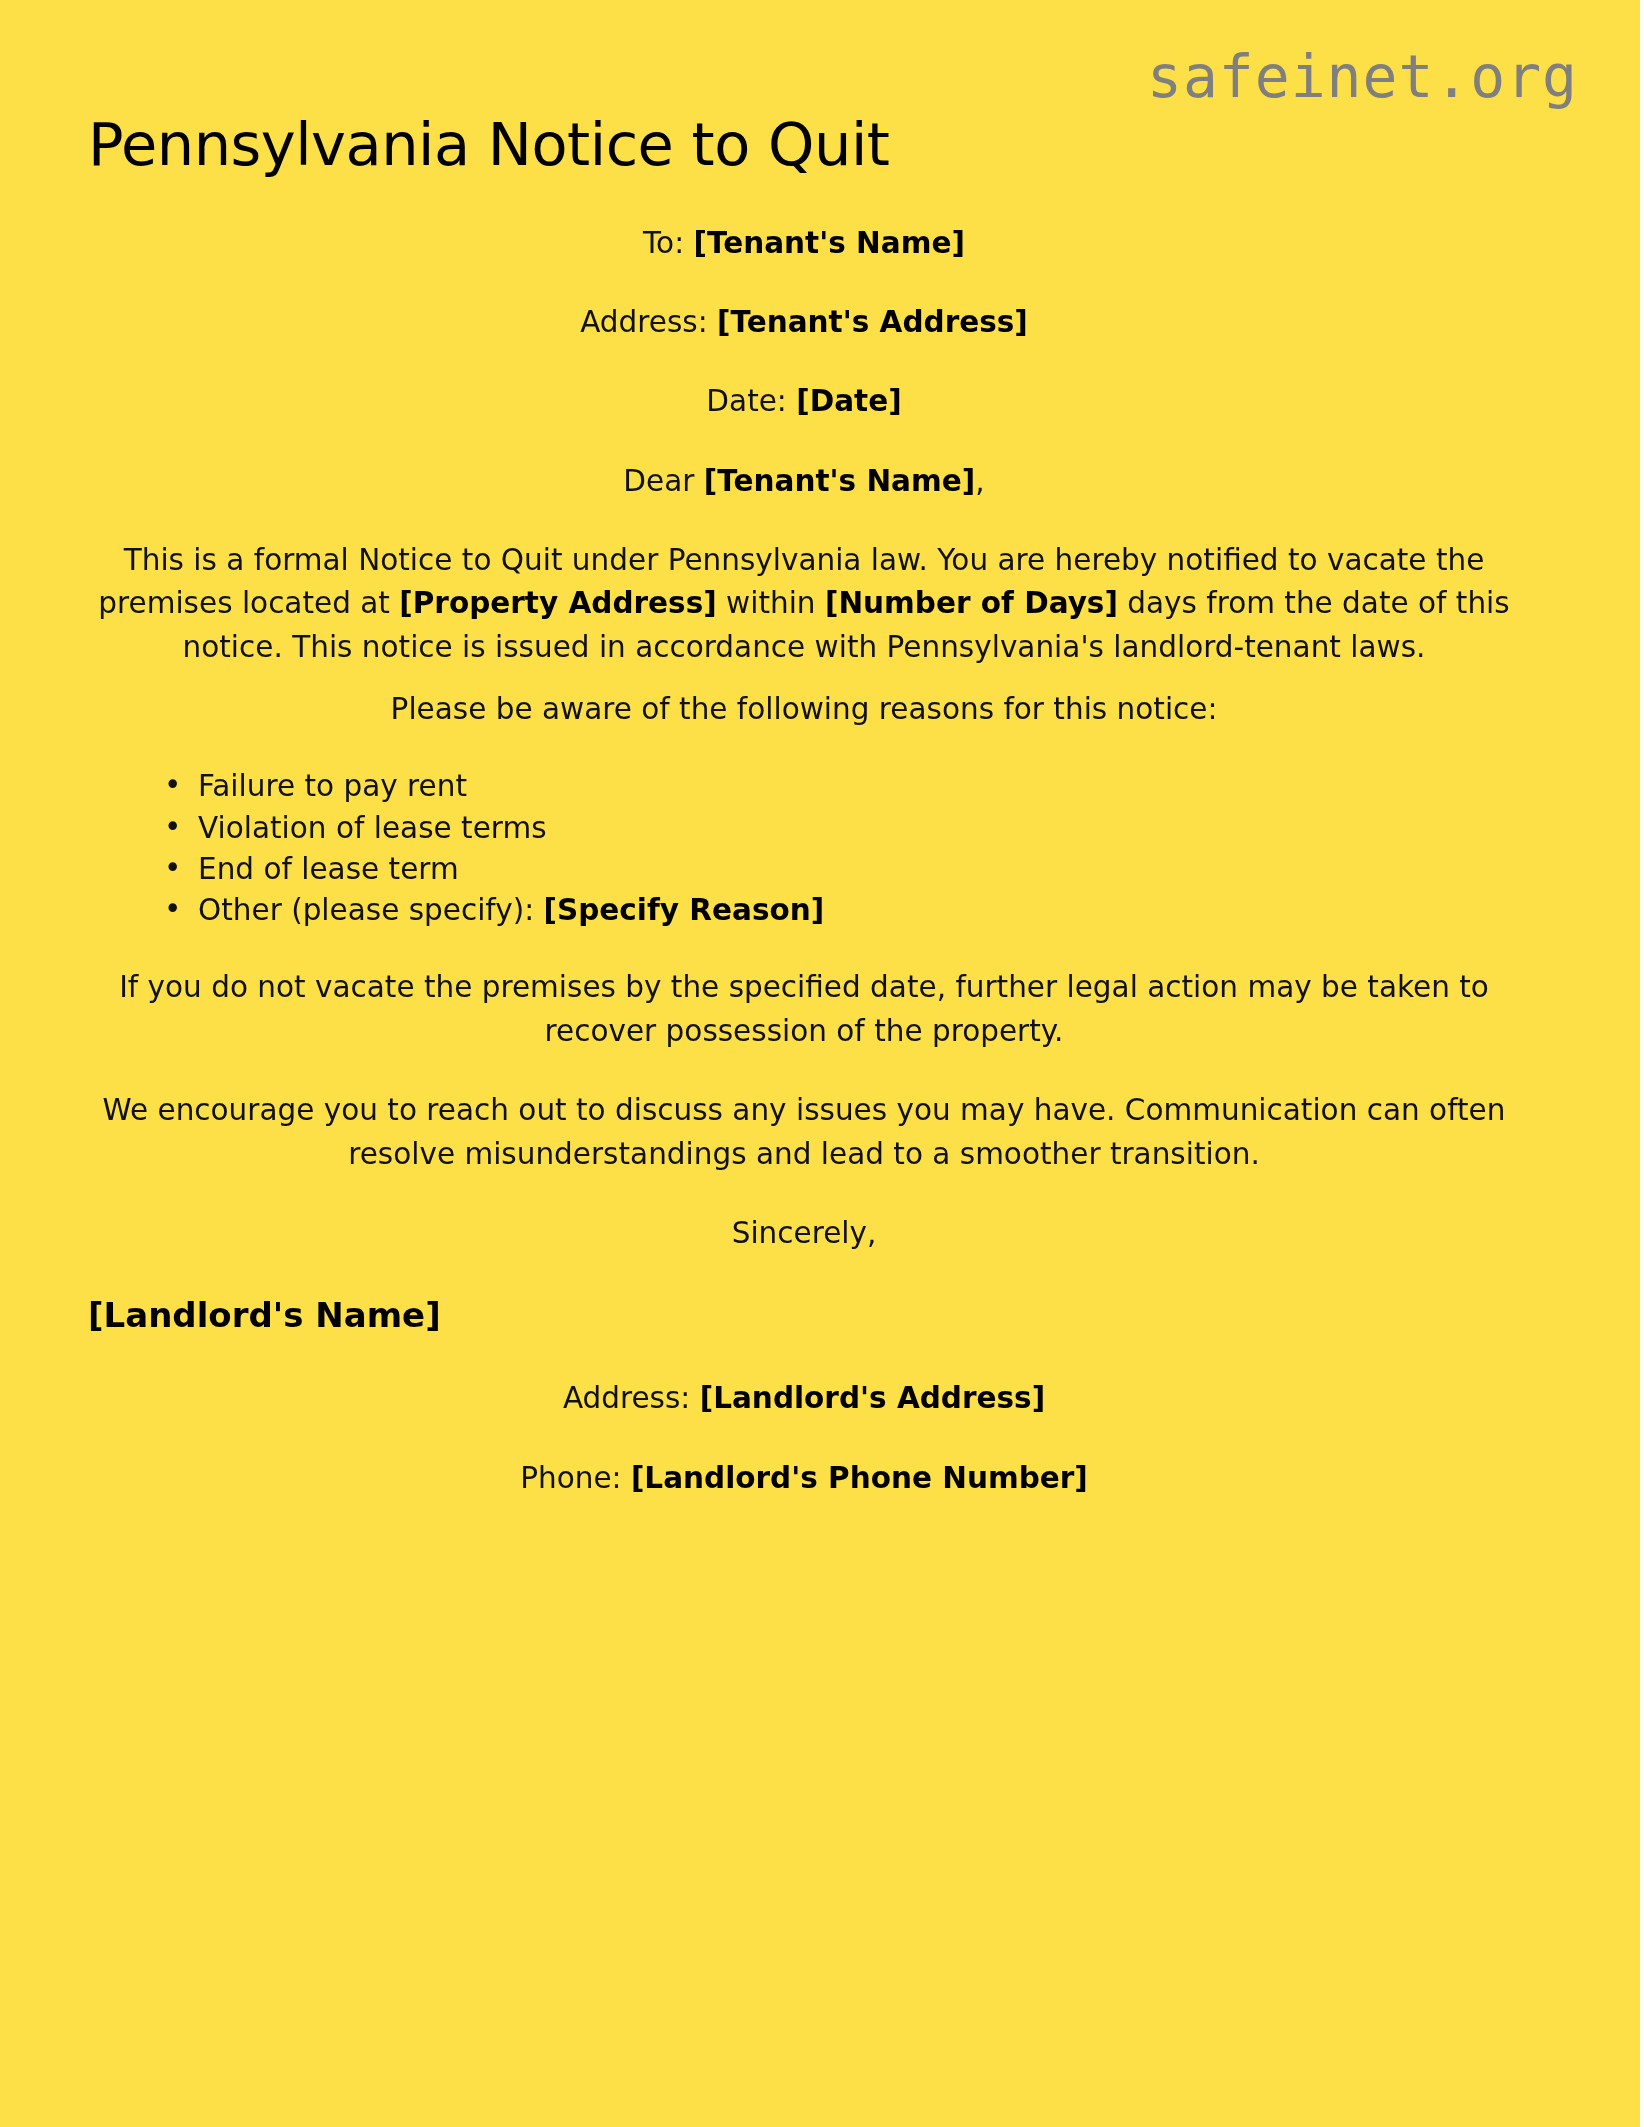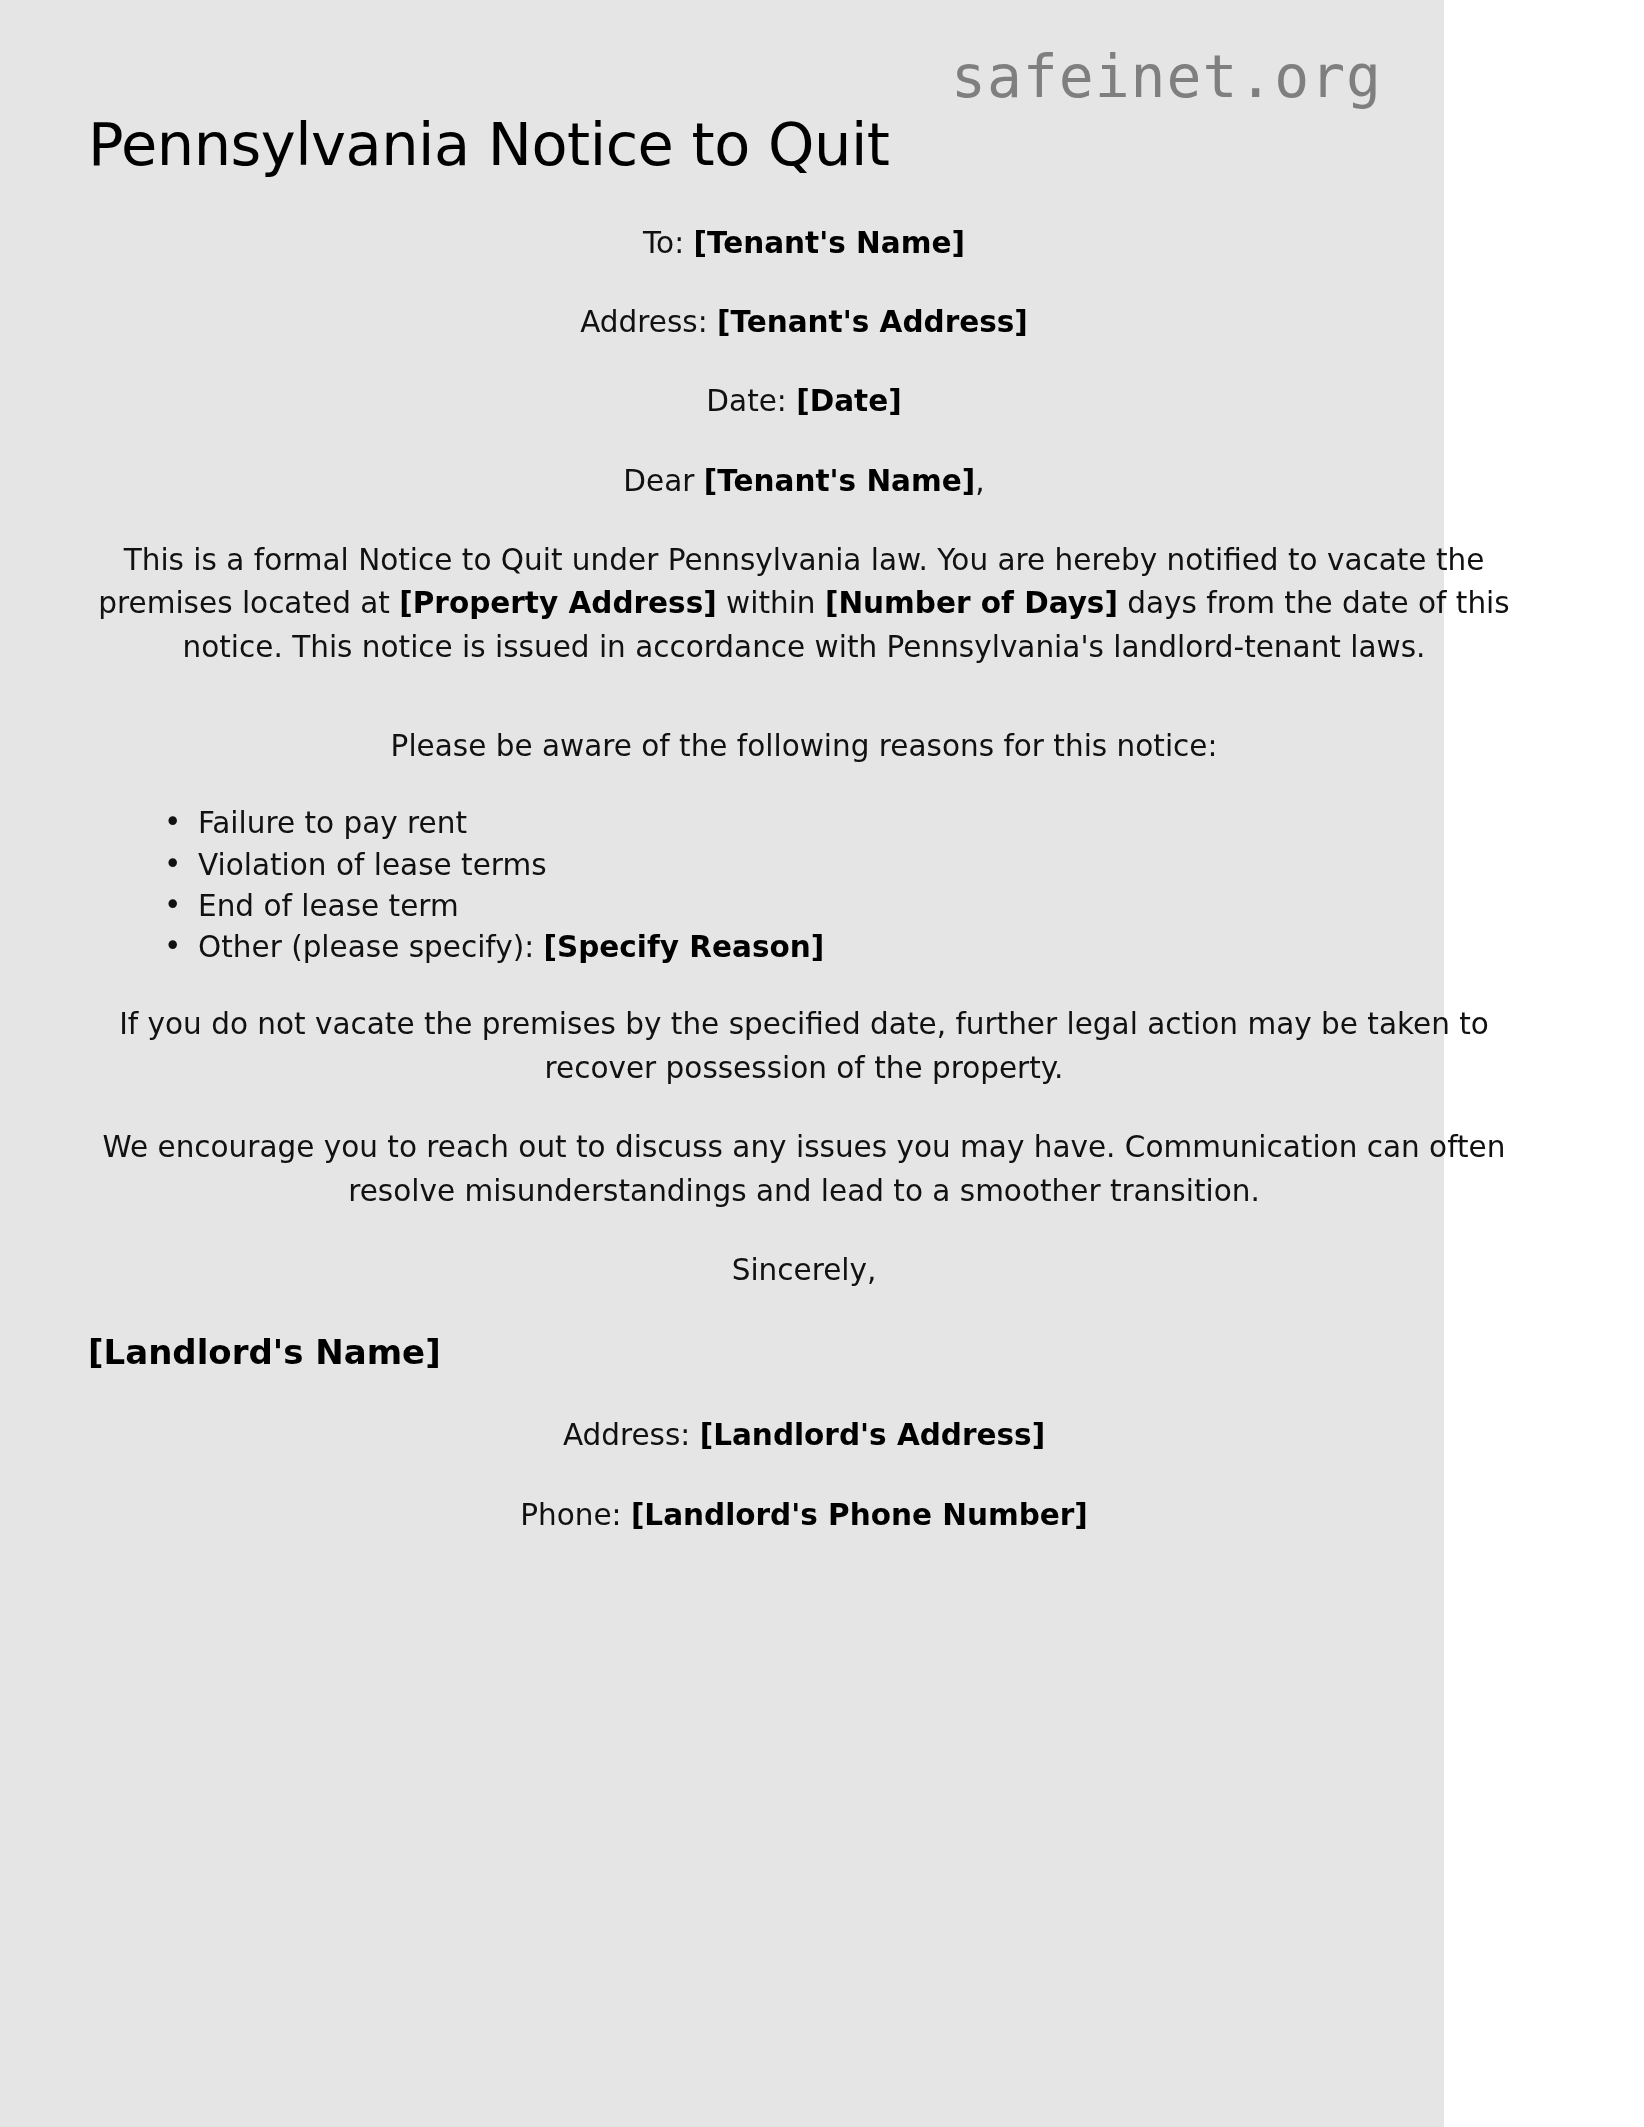--- a/index.html
+++ b/index.html
@@ -11,23 +11,23 @@
     width: 1644px;
     height: 2127px;
     font-family: "DejaVu Sans", sans-serif;
     color: #000000;
     position: relative;
     overflow: hidden;
   }
 
   .page {
     position: relative;
-    width: 1444px;
+    width: 1640px;
     height: 2127px;
-    background: #e5e5e5;
+    background: #fde047;
     box-sizing: border-box;
   }
 
   
   .watermark {
     position: absolute;
     top: 48px;
     right: 62px;
     font-family: "DejaVu Sans Mono", monospace;
     font-size: 58px;
@@ -60,21 +60,21 @@
   .para {
     font-size: 29.5px;
     line-height: 1.47;
     margin: 0 0 36px 0;
     color: #111111;
     max-width: 1435px;
     text-align: center;
   }
 
   .para.body-block {
-    margin-bottom: 56px;
+    margin-bottom: 19px;
   }
 
   .ph {
     font-weight: bold;
     color: #000000;
   }
 
   
   .reasons {
     margin: 0 0 36px 0;

